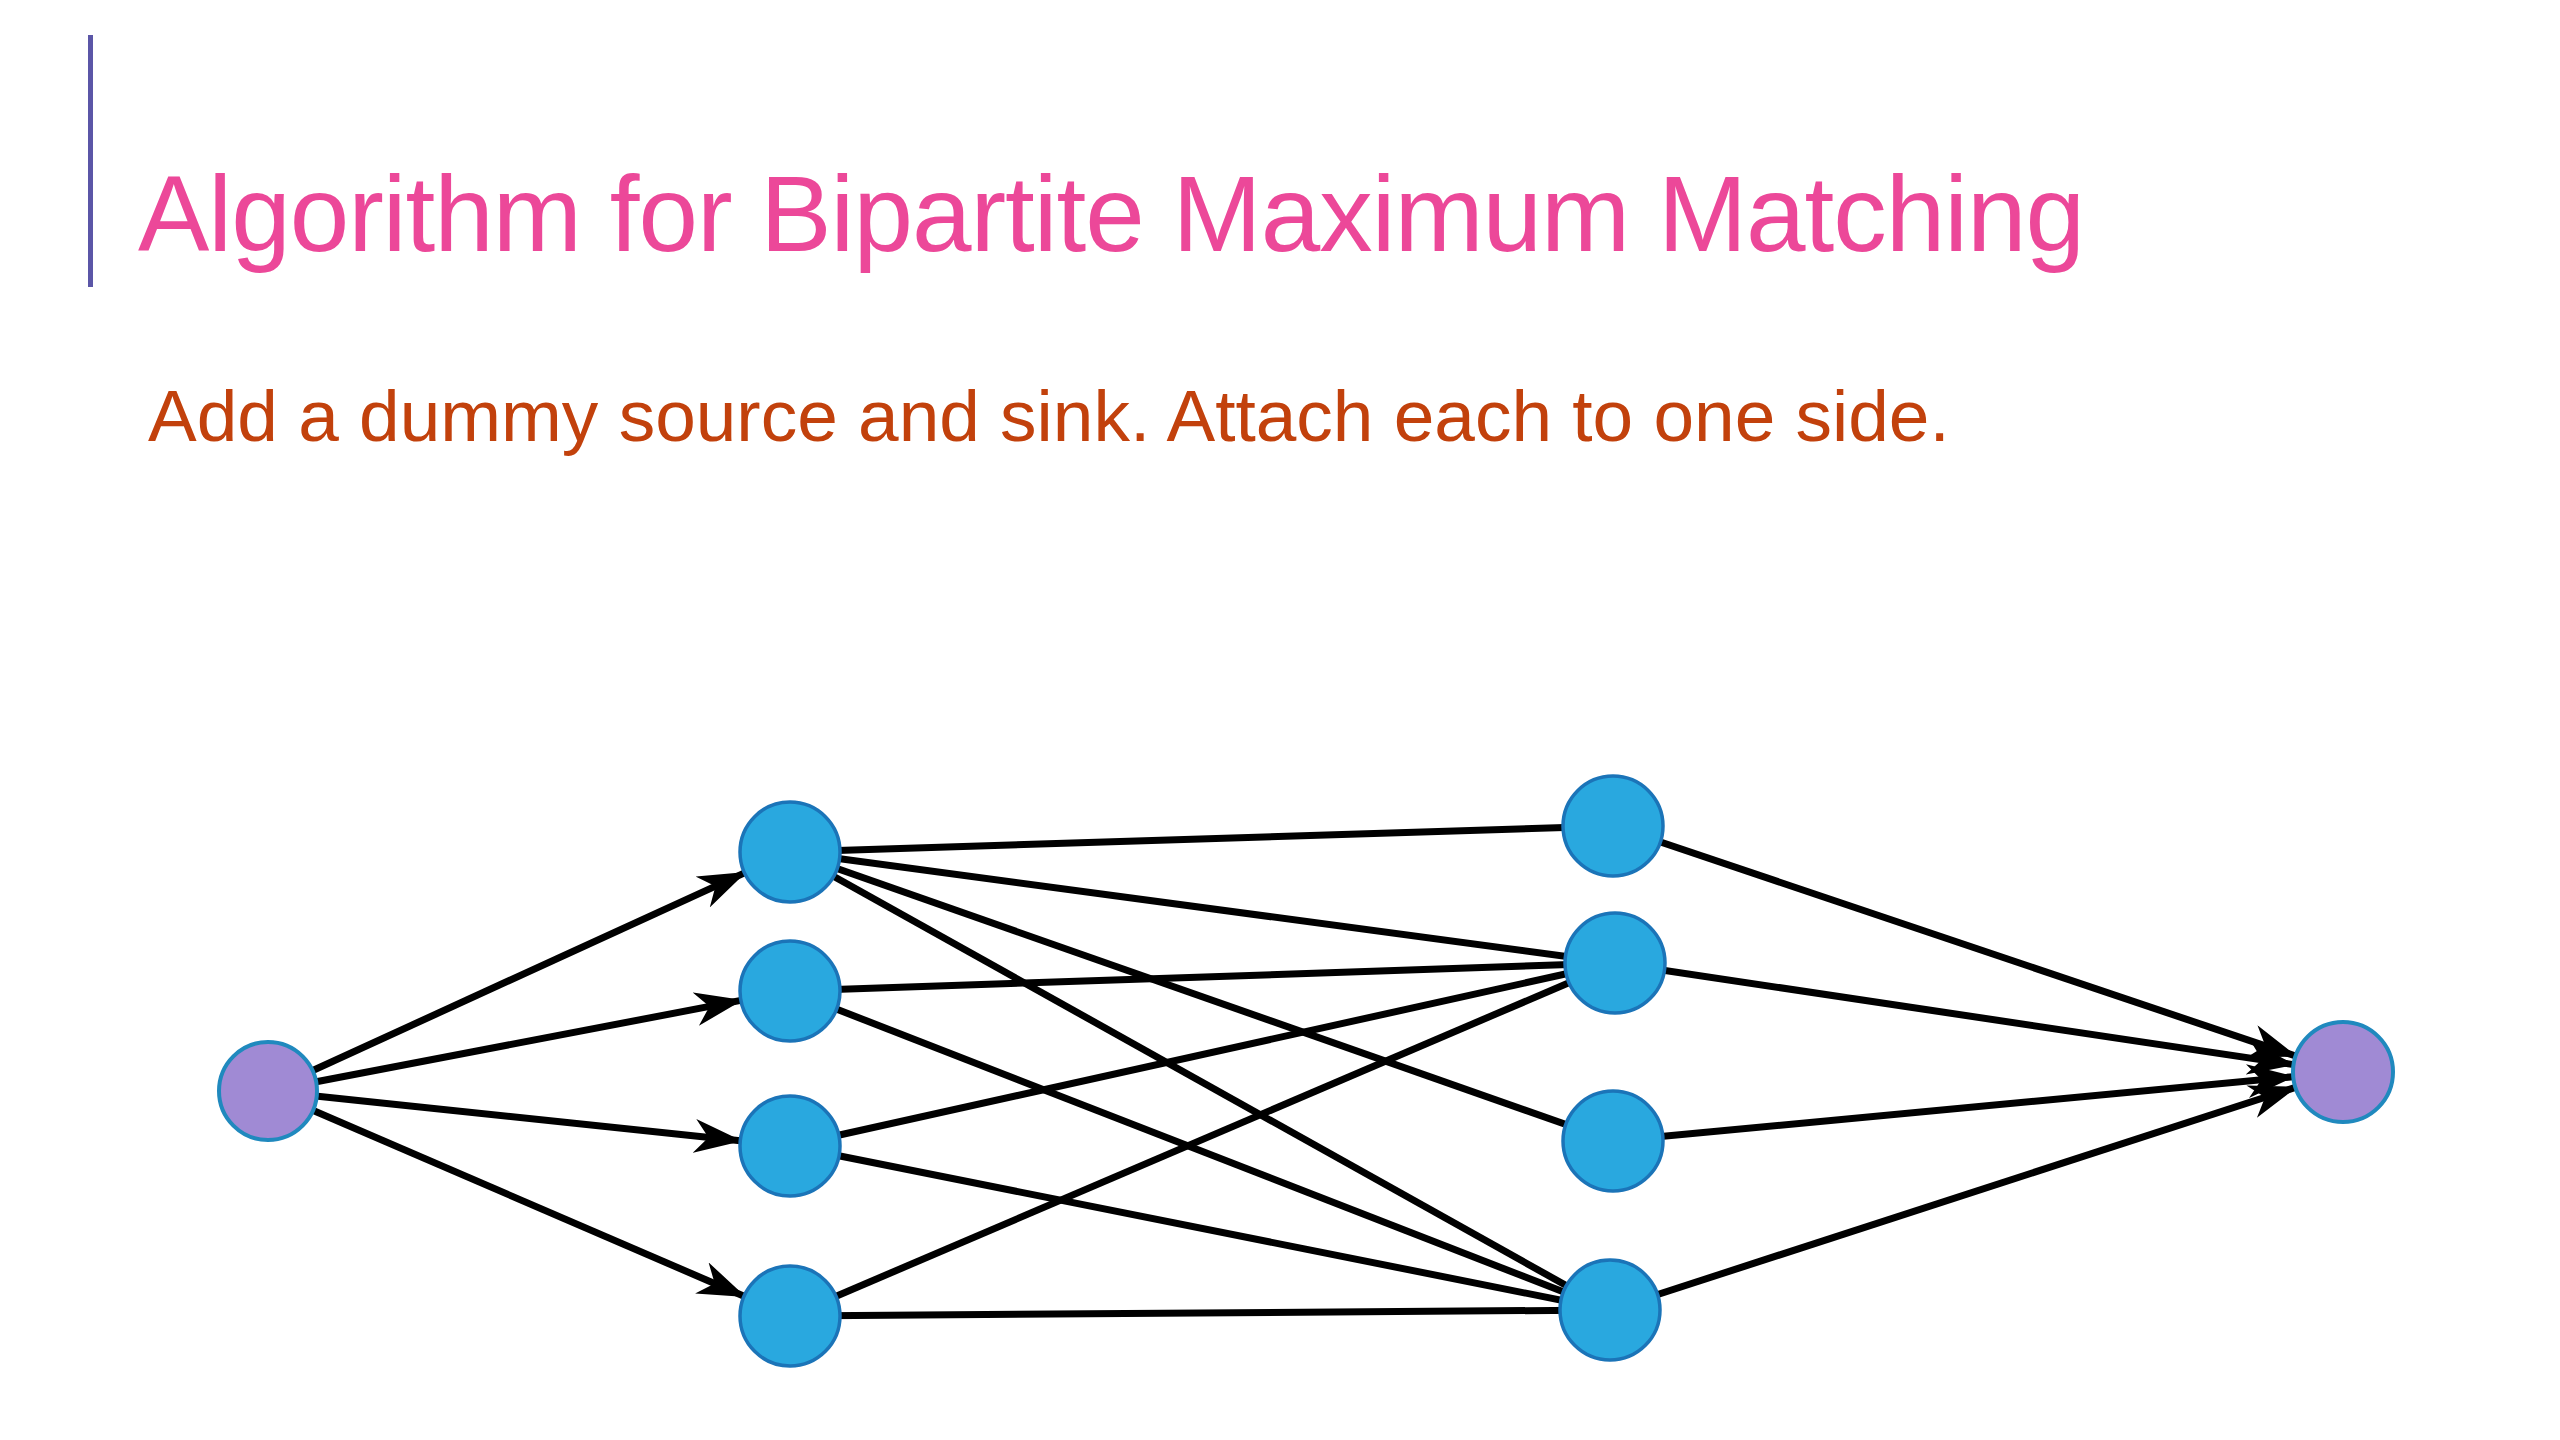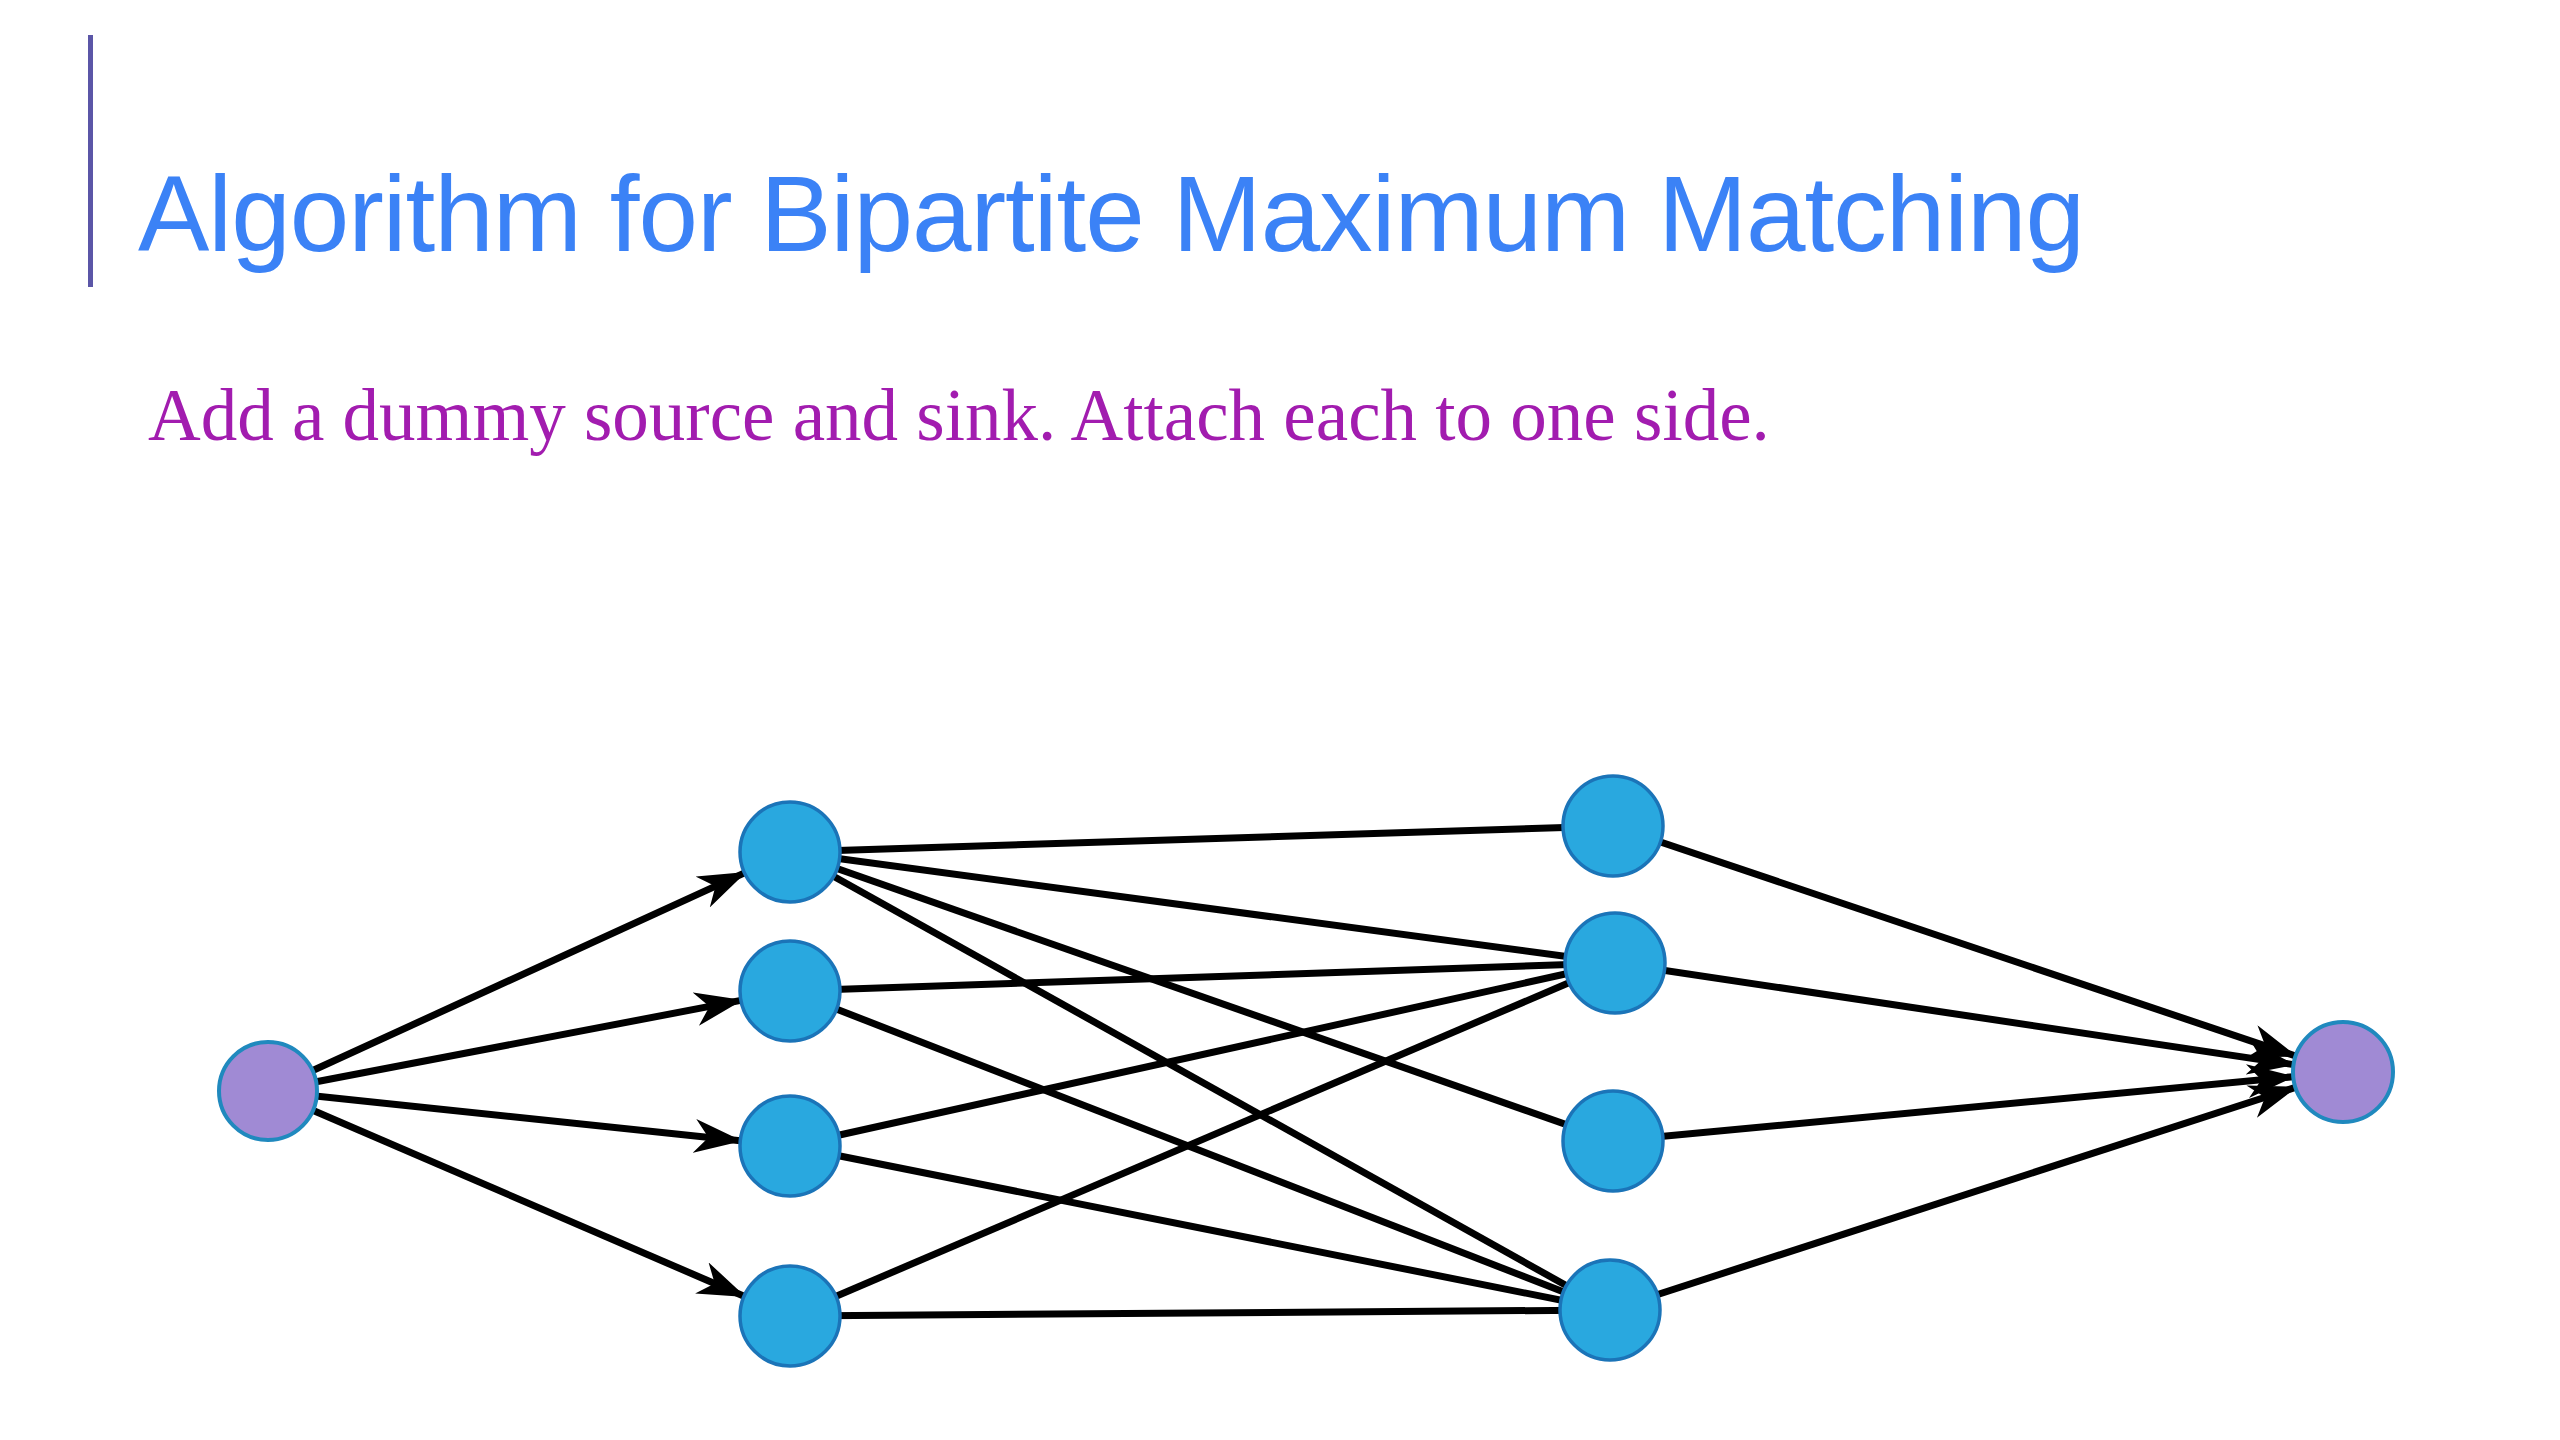--- a/index.html
+++ b/index.html
@@ -46,23 +46,23 @@
     top: 0;
     width: 2560px;
     height: 1440px;
   }
 </style>
 </head>
 <body style="background: rgb(255, 255, 255);">
 
 <div class="accent-bar" style="background: rgb(91, 86, 167);"></div>
 
-<h1 class="slide-title ink" style="color: #3b82f6;">Algorithm for Bipartite Maximum Matching</h1>
+<h1 class="slide-title ink" style="color: #ec4899;">Algorithm for Bipartite Maximum Matching</h1>
 
-<p class="slide-subtitle ink" style="color: #a21caf; font-family: Liberation Serif, serif;">Add a dummy source and sink. Attach each to one side.</p>
+<p class="slide-subtitle ink" style="color: #c2410c;">Add a dummy source and sink. Attach each to one side.</p>
 
 <svg id="graph-svg" class="graph-svg" viewBox="0 0 2560 1440" xmlns="http://www.w3.org/2000/svg">
   <defs>
     <marker id="arrowhead" markerUnits="userSpaceOnUse" markerWidth="48" markerHeight="34" refX="46" refY="17" orient="auto">
       <polygon points="0,0 48,17 0,34 14,17" fill="#000000"></polygon>
     </marker>
   </defs>
   <g id="edge-layer">
       <line x1="268" y1="1091" x2="744.5385156393162" y2="872.8147409237613" stroke="#000000" stroke-width="7" marker-end="url(#arrowhead)"></line>
       <line x1="268" y1="1091" x2="740.8929800094111" y2="1000.4074750939825" stroke="#000000" stroke-width="7" marker-end="url(#arrowhead)"></line>

